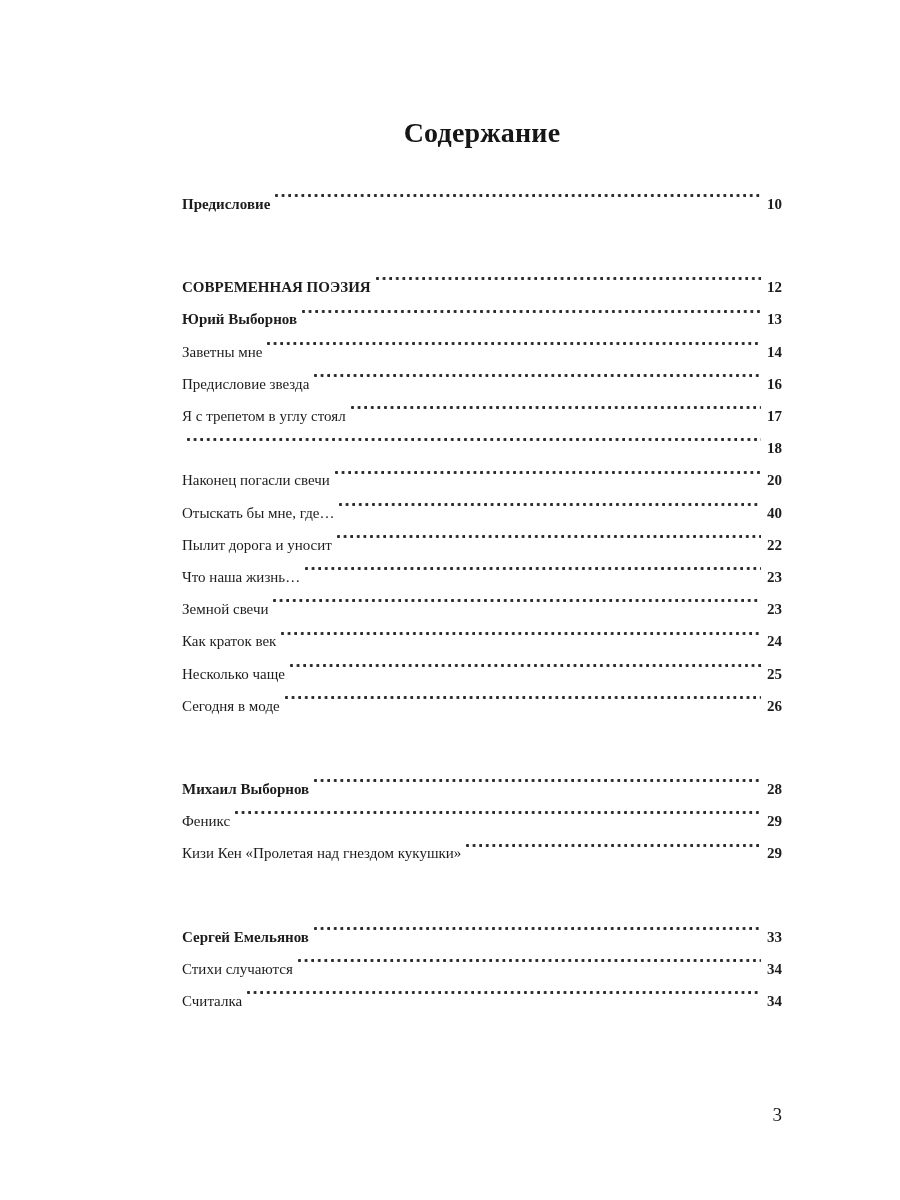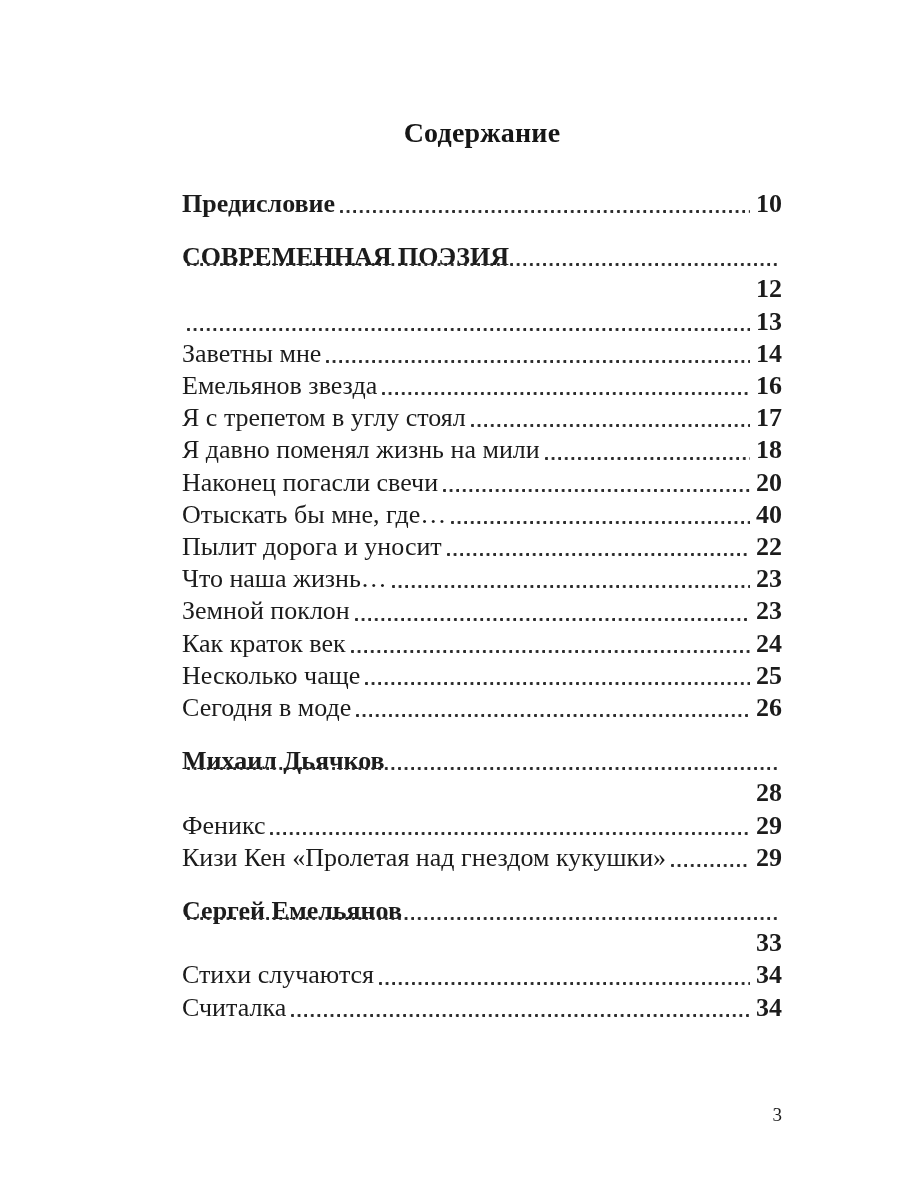--- a/index.html
+++ b/index.html
@@ -28,27 +28,27 @@
     font-weight: bold;
     line-height: 36px;
     color: #161616;
     letter-spacing: 0.2px;
   }
   .toc {
     margin-top: 37px;
   }
   .toc-row {
     display: flex;
-    font-size: 26px;
+    font-size: 15px;
     line-height: 32.2px;
     white-space: nowrap;
+    align-items: center;
   }
   .toc-row.section-start {
-    margin-top: 21px;
-    flex-direction: column;
+    margin-top: 51px;
   }
   .toc-row.bold .toc-label {
     font-weight: bold;
   }
   .toc-label {
     flex: 0 0 auto;
   }
   .toc-leader {
     flex: 1 1 auto;
     min-width: 0;
@@ -91,40 +91,40 @@
           <span class="toc-label">Предисловие</span>
           <span class="toc-leader"></span>
           <span class="toc-page">10</span>
         </div>
         <div class="toc-row bold section-start">
           <span class="toc-label">СОВРЕМЕННАЯ ПОЭЗИЯ</span>
           <span class="toc-leader"></span>
           <span class="toc-page">12</span>
         </div>
         <div class="toc-row bold">
+          <span class="toc-label">Юрий Выборнов</span>
           <span class="toc-leader"></span>
           <span class="toc-page">13</span>
         </div>
         <div class="toc-row">
           <span class="toc-label">Заветны мне</span>
           <span class="toc-leader"></span>
           <span class="toc-page">14</span>
         </div>
         <div class="toc-row">
-          <span class="toc-label">Емельянов звезда</span>
+          <span class="toc-label">Предисловие звезда</span>
           <span class="toc-leader"></span>
           <span class="toc-page">16</span>
         </div>
         <div class="toc-row">
           <span class="toc-label">Я с трепетом в углу стоял</span>
           <span class="toc-leader"></span>
           <span class="toc-page">17</span>
         </div>
         <div class="toc-row">
-          <span class="toc-label">Я давно поменял жизнь на мили</span>
           <span class="toc-leader"></span>
           <span class="toc-page">18</span>
         </div>
         <div class="toc-row">
           <span class="toc-label">Наконец погасли свечи</span>
           <span class="toc-leader"></span>
           <span class="toc-page">20</span>
         </div>
         <div class="toc-row">
           <span class="toc-label">Отыскать бы мне, где…</span>
@@ -135,41 +135,41 @@
           <span class="toc-label">Пылит дорога и уносит</span>
           <span class="toc-leader"></span>
           <span class="toc-page">22</span>
         </div>
         <div class="toc-row">
           <span class="toc-label">Что наша жизнь…</span>
           <span class="toc-leader"></span>
           <span class="toc-page">23</span>
         </div>
         <div class="toc-row">
-          <span class="toc-label">Земной поклон</span>
+          <span class="toc-label">Земной свечи</span>
           <span class="toc-leader"></span>
           <span class="toc-page">23</span>
         </div>
         <div class="toc-row">
           <span class="toc-label">Как краток век</span>
           <span class="toc-leader"></span>
           <span class="toc-page">24</span>
         </div>
         <div class="toc-row">
           <span class="toc-label">Несколько чаще</span>
           <span class="toc-leader"></span>
           <span class="toc-page">25</span>
         </div>
         <div class="toc-row">
           <span class="toc-label">Сегодня в моде</span>
           <span class="toc-leader"></span>
           <span class="toc-page">26</span>
         </div>
         <div class="toc-row bold section-start">
-          <span class="toc-label">Михаил Дьячков</span>
+          <span class="toc-label">Михаил Выборнов</span>
           <span class="toc-leader"></span>
           <span class="toc-page">28</span>
         </div>
         <div class="toc-row">
           <span class="toc-label">Феникс</span>
           <span class="toc-leader"></span>
           <span class="toc-page">29</span>
         </div>
         <div class="toc-row">
           <span class="toc-label">Кизи Кен «Пролетая над гнездом кукушки»</span>

